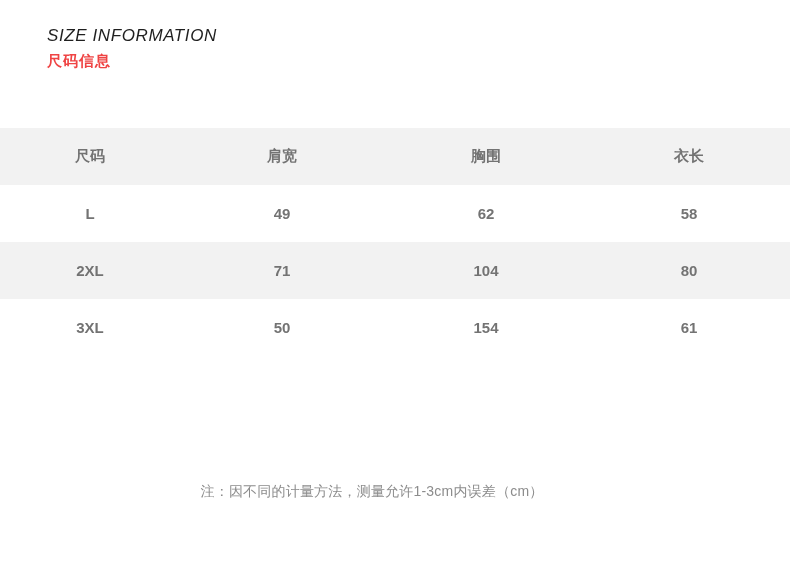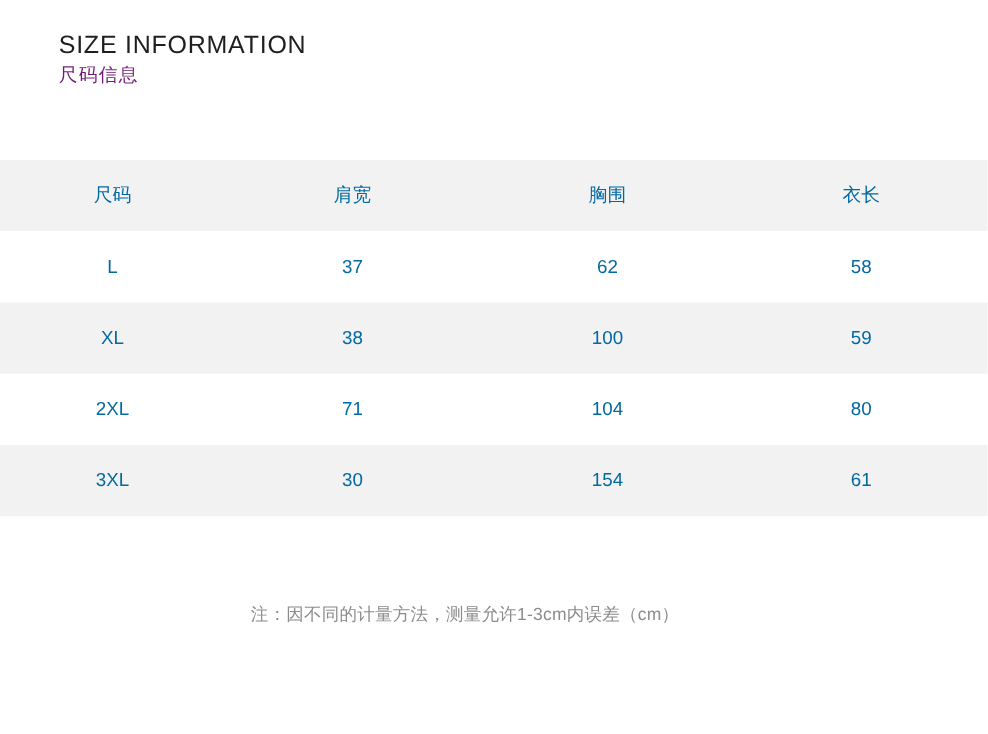--- a/index.html
+++ b/index.html
@@ -19,52 +19,53 @@
     width: 790px;
     height: 587px;
     box-sizing: border-box;
   }
   .header {
     position: absolute;
     left: 47px;
     top: 24px;
   }
   .header .title-en {
-    font-size: 20px;
+    font-size: 17px;
     letter-spacing: 0.6px;
     color: #1f1f1f;
     line-height: 24px;
     font-weight: 400;
+    font-style: italic;
   }
   .header .title-cn {
     font-size: 15px;
     letter-spacing: 1px;
-    color: #701a75;
+    color: #ef4444;
     line-height: 24px;
     margin-top: 1px;
-    font-weight: 400;
+    font-weight: 700;
   }
   .size-table {
     position: absolute;
     left: 0;
     top: 128px;
     width: 790px;
     border-collapse: collapse;
     table-layout: fixed;
   }
   .size-table col.c0 { width: 180px; }
   .size-table col.c1 { width: 204px; }
   .size-table col.c2 { width: 204px; }
   .size-table col.c3 { width: 202px; }
   .size-table th,
   .size-table td {
     text-align: center;
-    font-weight: 400;
+    font-weight: 700;
     font-size: 15px;
-    color: #0369a1;
+    color: #737373;
     height: 57px;
     padding: 0;
     border: none;
   }
   .size-table thead th {
     background: #f2f2f2;
     font-size: 15px;
   }
   .size-table tbody tr:nth-child(odd) td {
     background: #ffffff;
@@ -107,39 +108,33 @@
       <tr>
         <th>尺码</th>
         <th>肩宽</th>
         <th>胸围</th>
         <th>衣长</th>
       </tr>
     </thead>
     <tbody>
       <tr>
         <td class="size-cell">L</td>
-        <td>37</td>
+        <td>49</td>
         <td>62</td>
         <td>58</td>
-      </tr>
-      <tr>
-        <td class="size-cell">XL</td>
-        <td>38</td>
-        <td>100</td>
-        <td>59</td>
       </tr>
       <tr>
         <td class="size-cell">2XL</td>
         <td>71</td>
         <td>104</td>
         <td>80</td>
       </tr>
       <tr>
         <td class="size-cell">3XL</td>
-        <td>30</td>
+        <td>50</td>
         <td>154</td>
         <td>61</td>
       </tr>
     </tbody>
   </table>
 
   <div class="note">注：因不同的计量方法，测量允许1-3cm内误差（cm）</div>
 
 </div>
 

